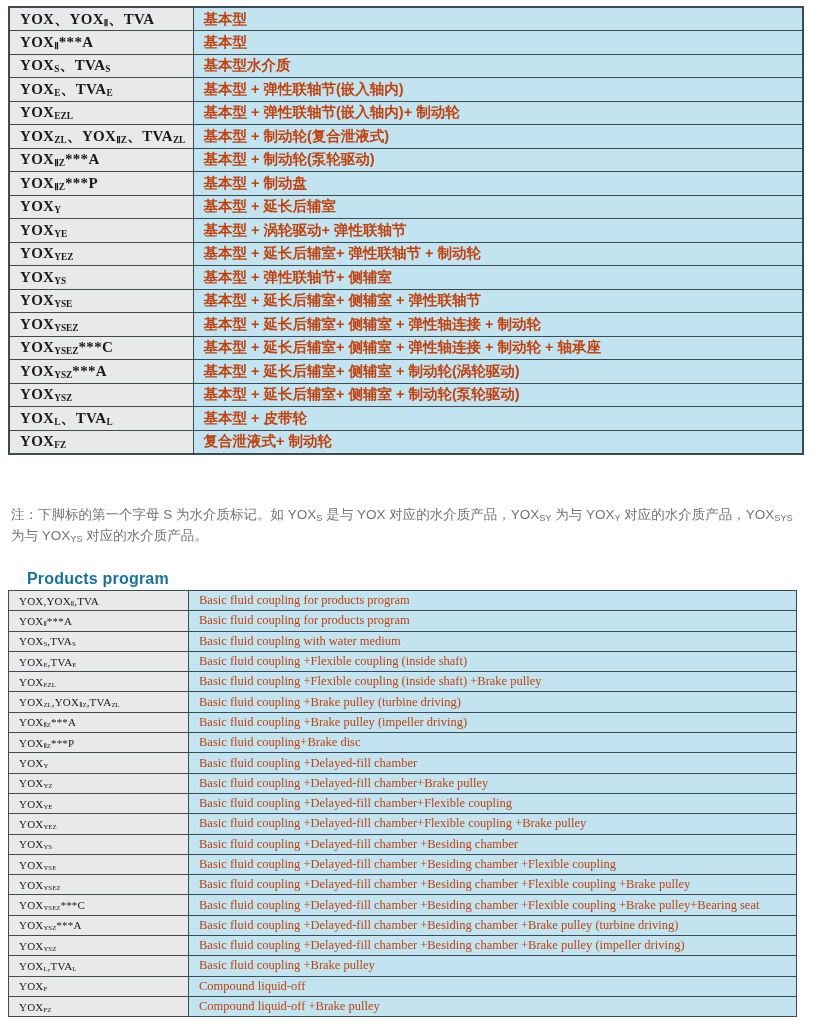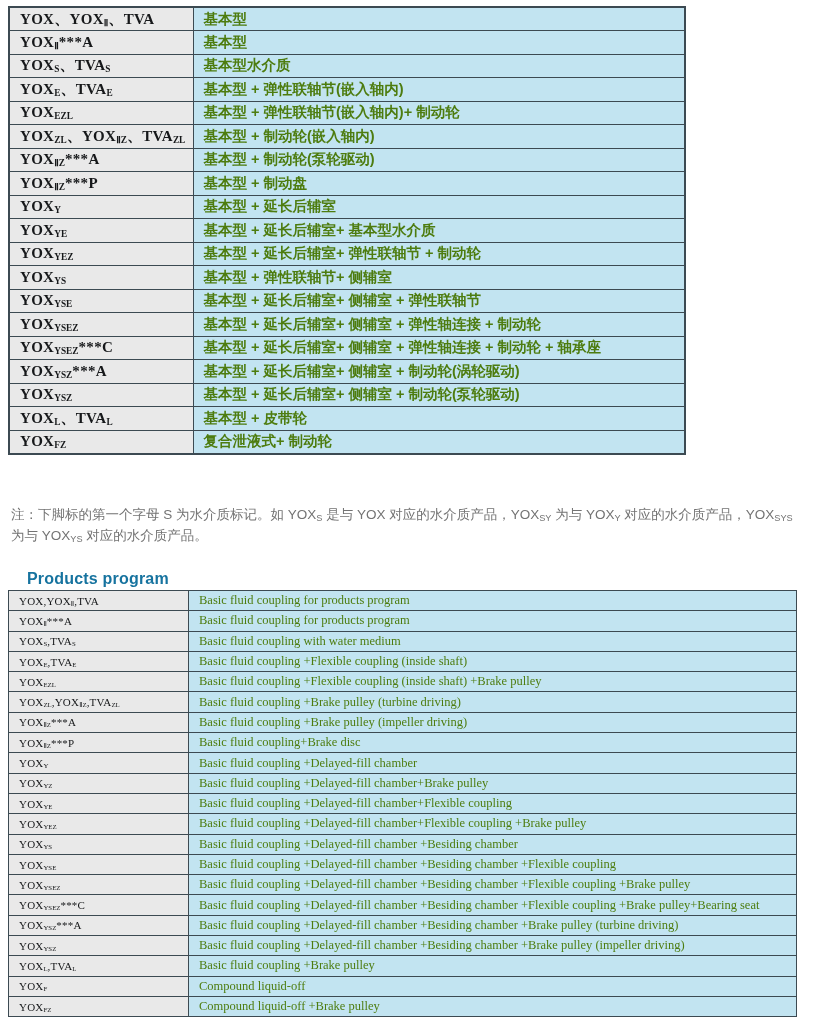--- a/index.html
+++ b/index.html
@@ -30,34 +30,34 @@
     white-space: nowrap;
     padding: 0 0 0 10px;
   }
   td.code-cell {
     background: #e9e9e9;
     font-family: "Liberation Serif", serif;
     color: #16181a;
   }
   td.desc-cell {
     background: #c2e4f1;
-    color: #4d7c0f;
+    color: #c2410c;
   }
   sub {
     font-size: 62%;
     line-height: 0;
     vertical-align: -0.18em;
     letter-spacing: 0;
   }
 
   
   table.table-top {
     left: 8px;
     top: 6px;
-    width: 678px;
+    width: 796px;
     border: 2px solid #3c4a52;
   }
   table.table-top tr { height: 23.5px; }
   table.table-top td.code-cell {
     width: 184px;
     font-size: 15px;
     font-weight: bold;
     letter-spacing: 0.3px;
   }
   table.table-top td.desc-cell {
@@ -135,37 +135,37 @@
         <tr>
           <td class="code-cell">YOX<sub>E</sub>、TVA<sub>E</sub></td>
           <td class="desc-cell">基本型 + 弹性联轴节(嵌入轴内)</td>
         </tr>
         <tr>
           <td class="code-cell">YOX<sub>EZL</sub></td>
           <td class="desc-cell">基本型 + 弹性联轴节(嵌入轴内)+ 制动轮</td>
         </tr>
         <tr>
           <td class="code-cell">YOX<sub>ZL</sub>、YOX<sub>ⅡZ</sub>、TVA<sub>ZL</sub></td>
-          <td class="desc-cell">基本型 + 制动轮(嵌入轴内)</td>
+          <td class="desc-cell">基本型 + 制动轮(复合泄液式)</td>
         </tr>
         <tr>
           <td class="code-cell">YOX<sub>ⅡZ</sub>***A</td>
           <td class="desc-cell">基本型 + 制动轮(泵轮驱动)</td>
         </tr>
         <tr>
           <td class="code-cell">YOX<sub>ⅡZ</sub>***P</td>
           <td class="desc-cell">基本型 + 制动盘</td>
         </tr>
         <tr>
           <td class="code-cell">YOX<sub>Y</sub></td>
           <td class="desc-cell">基本型 + 延长后辅室</td>
         </tr>
         <tr>
           <td class="code-cell">YOX<sub>YE</sub></td>
-          <td class="desc-cell">基本型 + 延长后辅室+ 基本型水介质</td>
+          <td class="desc-cell">基本型 + 涡轮驱动+ 弹性联轴节</td>
         </tr>
         <tr>
           <td class="code-cell">YOX<sub>YEZ</sub></td>
           <td class="desc-cell">基本型 + 延长后辅室+ 弹性联轴节 + 制动轮</td>
         </tr>
         <tr>
           <td class="code-cell">YOX<sub>YS</sub></td>
           <td class="desc-cell">基本型 + 弹性联轴节+ 侧辅室</td>
         </tr>
         <tr>

